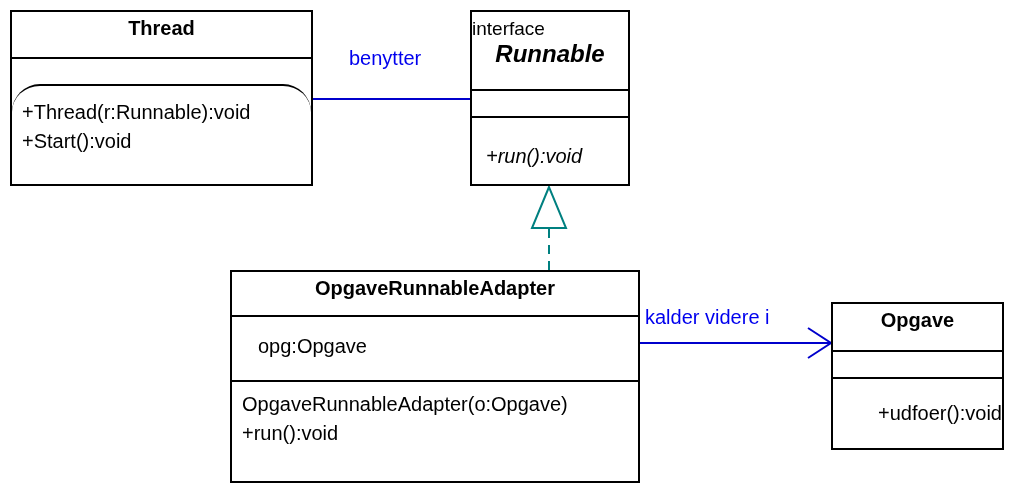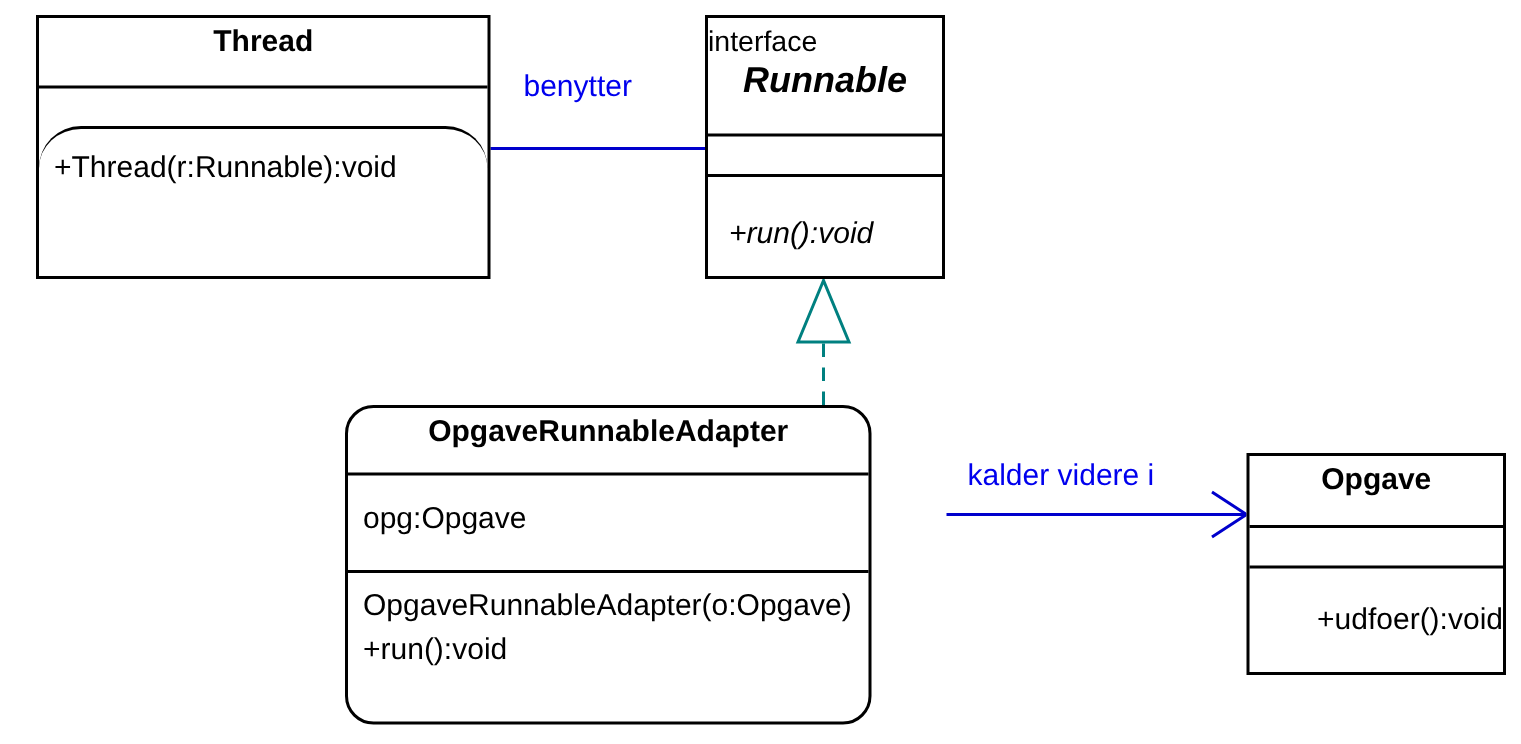--- a/index.html
+++ b/index.html
@@ -99,46 +99,47 @@
     height: 496px;
     z-index: 2;
     overflow: visible;
   }
 </style>
 </head>
 <body>
 
 <div id="canvas">
 
-  <div class="uml-class" style="left:10px; top:10px; width:303px; height:176px;margin-left:14px;">
+  <div class="uml-class" style="left:10px; top:10px; width:303px; height:176px;">
     <div class="compartment" style="height:45px;">
       <div class="cls-name">Thread</div>
     </div>
     <div class="compartment" style="height:27px;"></div>
     <div class="compartment" style="flex:1; padding-top:12px;border-radius:28px;">
       <div class="member">+Thread(r:Runnable):void</div>
+      <div class="member">+Start():void</div>
     </div>
   </div>
 
   <div class="uml-class" style="left:470px; top:10px; width:160px; height:176px;">
     <div class="compartment" style="height:77px; padding-top:7px;">
       <div class="cls-stereo">interface</div>
       <div class="cls-iname">Runnable</div>
     </div>
     <div class="compartment" style="height:27px;"></div>
     <div class="compartment" style="flex:1; padding-top:24px;">
       <div class="member italic center-ind">+run():void</div>
     </div>
   </div>
 
-  <div class="uml-class" style="left:230px; top:270px; width:351px; height:213px;border-radius:19px;">
+  <div class="uml-class" style="left:230px; top:270px; width:410px; height:213px;">
     <div class="compartment" style="height:43px;">
       <div class="cls-name">OpgaveRunnableAdapter</div>
     </div>
-    <div class="compartment" style="height:65px; padding-top:15px;">
+    <div class="compartment" style="height:65px; padding-top:15px;padding-left:16px;">
       <div class="member">opg:Opgave</div>
     </div>
     <div class="compartment" style="flex:1; padding-top:8px;">
       <div class="member">OpgaveRunnableAdapter(o:Opgave)</div>
       <div class="member">+run():void</div>
     </div>
   </div>
 
   <div class="uml-class" style="left:831px; top:270px; width:173px; height:148px;margin-top:32px;">
     <div class="compartment" style="height:46px;">

